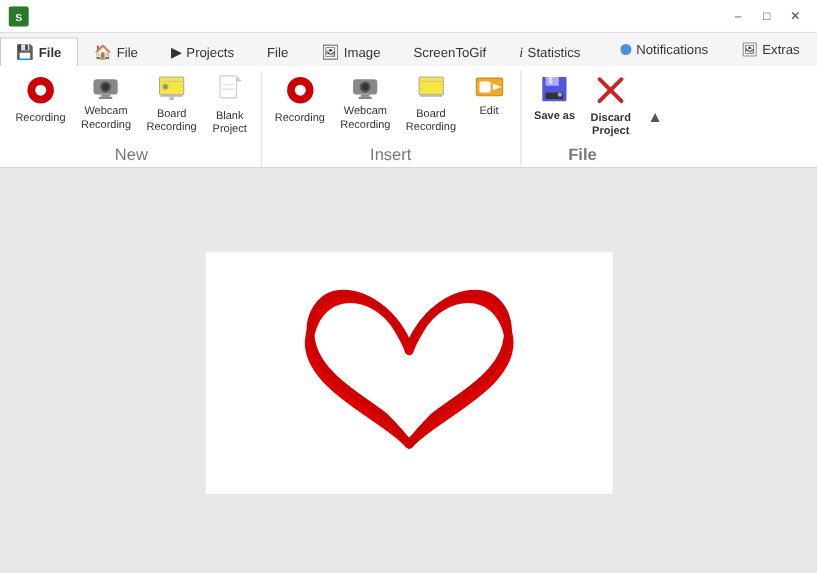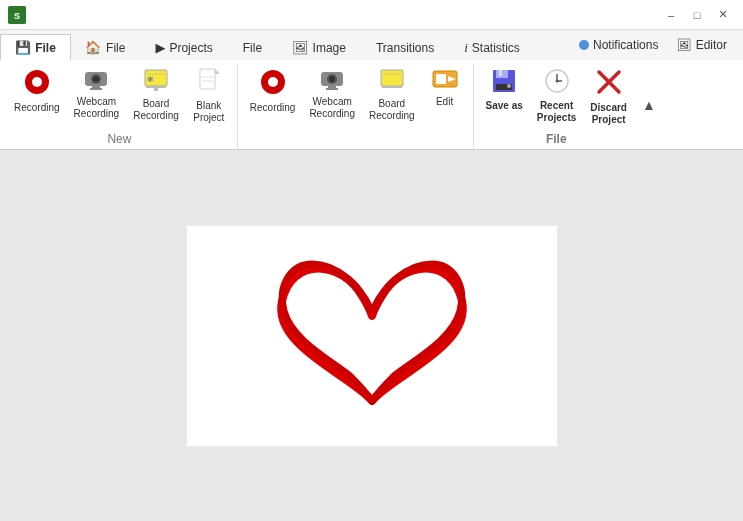--- a/index.html
+++ b/index.html
@@ -47,21 +47,21 @@
       border-color: #ccc;
       border-bottom-color: #ffffff;
       color: #333;
       font-weight: 600;
     }
     .tab .tab-icon { font-size: 13px; }
     .tab-right {
       margin-left: auto;
       display: flex;
       align-items: center;
-      gap: 2px;
+      gap: 14px;
       padding-right: 8px;
       height: 100%;
     }
     .tab-right-btn {
       display: flex;
       align-items: center;
       gap: 4px;
       padding: 3px 8px;
       font-size: 12px;
       cursor: pointer;
@@ -106,21 +106,21 @@
       padding: 4px 6px;
       cursor: pointer;
       border-radius: 3px;
       min-width: 44px;
       text-align: center;
     }
     .ribbon-item .ri-icon { font-size: 22px; margin-bottom: 2px; line-height: 1; }
     .ribbon-item .ri-label { font-size: 10px; color: #333; line-height: 1.2; }
     .ribbon-group-label {
       text-align: center;
-      font-size: 12px;
+      font-size: 15px;
       color: #777;
       padding-bottom: 3px;
       padding-top: 2px;
     }
     .collapse-btn {
       width: 20px;
       display: flex;
       align-items: center;
       justify-content: center;
       cursor: pointer;
@@ -189,34 +189,34 @@
     <span>Projects</span>
   </div>
   <div class="tab">
     <span>File</span>
   </div>
   <div class="tab">
     <span class="tab-icon">🖼</span>
     <span>Image</span>
   </div>
   <div class="tab">
-    <span>Transitions</span>
+    <span>ScreenToGif</span>
   </div>
   <div class="tab">
     <span class="tab-icon" style="font-style:italic;font-family:serif;">i</span>
     <span>Statistics</span>
   </div>
   <div class="tab-right">
     <div class="tab-right-btn">
       <span class="dot"></span>
       <span>Notifications</span>
     </div>
     <div class="tab-right-btn">
       <span>🖼</span>
-      <span>Editor</span>
+      <span>Extras</span>
     </div>
   </div>
 </div>
 
 <div id="ribbon">
 
   <div class="ribbon-group">
     <div class="ribbon-items">
       <div class="ribbon-item">
         <span class="ri-icon icon-recording">
@@ -303,49 +303,39 @@
         <span class="ri-icon">
           <svg width="26" height="22" viewBox="0 0 26 22">
               <rect x="1" y="3" width="24" height="16" rx="2" fill="#f0a830" stroke="#d08800" stroke-width="1"></rect>
               <rect x="4" y="6" width="10" height="10" rx="1" fill="#fff"></rect>
               <polygon points="16,8 24,11 16,14" fill="#fff"></polygon>
             </svg>
         </span>
         <span class="ri-label">Edit</span>
       </div>
     </div>
+    <div class="ribbon-group-label">Insert</div>
   </div>
 
   <div class="ribbon-group" style="border-right:none;font-weight:bold;">
     <div class="ribbon-items">
       <div class="ribbon-item">
         <span class="ri-icon">
           <svg width="26" height="26" viewBox="0 0 26 26">
               <rect x="2" y="2" width="22" height="22" rx="1" fill="#5555dd"></rect>
               <rect x="5" y="2" width="12" height="8" fill="#aaaaff"></rect>
               <rect x="8" y="2" width="3" height="6" fill="#ddd"></rect>
               <rect x="5" y="16" width="16" height="6" rx="1" fill="#333"></rect>
               <circle cx="18" cy="18" r="2" fill="#aaa"></circle>
             </svg>
         </span>
         <span class="ri-label">Save as</span>
       </div>
       <div class="ribbon-item">
         <span class="ri-icon">
-          <svg width="26" height="26" viewBox="0 0 26 26">
-              <circle cx="13" cy="13" r="11" fill="white" stroke="#ccc" stroke-width="1.5"></circle>
-              <line x1="13" y1="13" x2="13" y2="6" stroke="#555" stroke-width="1.5"></line>
-              <line x1="13" y1="13" x2="18" y2="13" stroke="#555" stroke-width="1.5"></line>
-              <circle cx="13" cy="13" r="1.5" fill="#555"></circle>
-            </svg>
-        </span>
-        <span class="ri-label">Recent<br>Projects</span>
-      </div>
-      <div class="ribbon-item">
-        <span class="ri-icon">
           <svg width="28" height="28" viewBox="0 0 28 28">
               <line x1="4" y1="4" x2="24" y2="24" stroke="#cc2222" stroke-width="3.5" stroke-linecap="round"></line>
               <line x1="24" y1="4" x2="4" y2="24" stroke="#cc2222" stroke-width="3.5" stroke-linecap="round"></line>
             </svg>
         </span>
         <span class="ri-label">Discard<br>Project</span>
       </div>
     </div>
     <div class="ribbon-group-label">File</div>
   </div>

